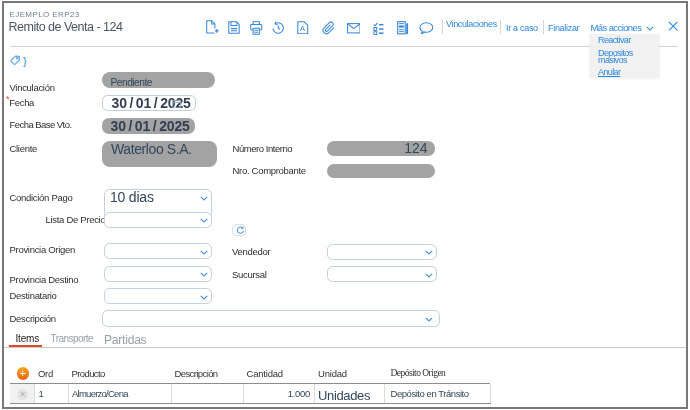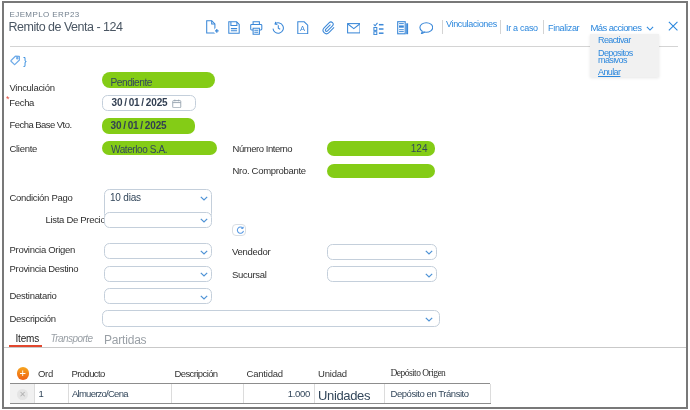--- a/index.html
+++ b/index.html
@@ -1,22 +1,22 @@
 <!DOCTYPE html>
 <html><head>
 <meta charset="utf-8">
 <style>
 * { margin:0; padding:0; box-sizing:border-box; }
 html,body { width:690px; height:410px; background:#fff; font-family:"Liberation Sans", sans-serif; overflow:hidden; }
 .abs { position:absolute; }
 .frame { position:absolute; left:2px; top:1px; width:686px; height:407.5px; border:2px solid #787878; }
 .lbl { position:absolute; font-size:9.5px; letter-spacing:-0.3px; color:#2f2f2f; white-space:nowrap; }
-.pill { position:absolute; background:#84cc16; border-radius:8px; }
+.pill { position:absolute; background:#a3a3a3; border-radius:8px; }
 .inp { position:absolute; background:#fff; border:1px solid #c4cfdb; border-radius:5.5px; }
-.val { font-size:10px; color:#33475b; white-space:nowrap; }
+.val { font-size:14px; color:#33475b; white-space:nowrap; }
 .link { position:absolute; font-size:9px; letter-spacing:-0.2px; color:#2b87dd; white-space:nowrap; }
 .sep { position:absolute; width:1px; background:#d4d4d4; }
 .chev { position:absolute; }
 </style>
 </head>
 <body>
 <div class="frame"></div>
 
 <div class="abs" style="left:9.5px; top:10px; font-size:8px; letter-spacing:0.4px; color:#73808e;">EJEMPLO ERP23</div>
 <div class="abs" style="left:8.5px; top:19.5px; font-size:12.5px; letter-spacing:-0.5px; color:#4a5663;">Remito de Venta - 124</div>
@@ -96,41 +96,41 @@
 </svg>
 <div class="abs" style="left:23.2px; top:55px; color:#2b87dd; font-size:10.5px;">}</div>
 
 <div class="lbl" style="left:9.5px; top:82px;">Vinculación</div>
 <div class="lbl" style="left:6px; top:96.5px;"><span style="color:#e0493a; position:relative; top:-4px; font-size:9px;">*</span>Fecha</div>
 <div class="lbl" style="left:9.5px; top:119px; letter-spacing:-0.55px;">Fecha Base Vto.</div>
 <div class="lbl" style="left:9.5px; top:143px;">Cliente</div>
 <div class="lbl" style="left:9.5px; top:191.5px;">Condición Pago</div>
 <div class="lbl" style="left:9.5px; top:213.5px;margin-left:36px;">Lista De Precios</div>
 <div class="lbl" style="left:9.5px; top:244px;">Provincia Origen</div>
-<div class="lbl" style="left:9.5px; top:263px;">Provincia Destino</div>
+<div class="lbl" style="left:9.5px; top:274px;">Provincia Destino</div>
 <div class="lbl" style="left:9.5px; top:289.5px;">Destinatario</div>
 <div class="lbl" style="left:9.5px; top:313px;">Descripción</div>
 
 <div class="lbl" style="left:232.5px; top:142.7px; letter-spacing:-0.45px;">Número Interno</div>
 <div class="lbl" style="left:232.5px; top:165.1px;">Nro. Comprobante</div>
 <div class="lbl" style="left:232px; top:245.6px;">Vendedor</div>
 <div class="lbl" style="left:232px; top:268.7px;">Sucursal</div>
 
 <div class="pill val" style="left:101.5px; top:71.5px; width:113px; height:16.5px; line-height:22px; padding-left:9px; font-size:10.2px; letter-spacing:-0.5px;">Pendiente</div>
 
 <div class="inp val" style="left:102px; top:94.5px; width:94px; height:16px; line-height:14px; padding-left:8.5px; font-weight:bold; letter-spacing:-0.15px; color:#323f52;">30 / 01 / 2025
   <svg class="abs" style="left:69px; top:3px;" width="9.5" height="9.5" viewBox="0 0 9 9" fill="none" stroke="#9aa6b2" stroke-width="0.9">
       <rect x="0.7" y="1.5" width="7.6" height="6.8" rx="0.8"></rect>
       <path d="M0.7 3.4 H8.3 M2.7 0.6 V2.2 M6.3 0.6 V2.2"></path>
     </svg>
 </div>
 
 <div class="pill val" style="left:102px; top:118px; width:93px; height:16px; line-height:16px; padding-left:8.5px; border-radius:7px; font-weight:bold; letter-spacing:-0.15px; color:#323f52;">30 / 01 / 2025</div>
 
-<div class="pill val" style="left:102px; top:141px; width:115px; height:14px; line-height:17.5px; padding-left:9px; letter-spacing:-0.4px;">Waterloo S.A.</div>
+<div class="pill val" style="left:102px; top:141px; width:115px; height:26px; line-height:17.5px; padding-left:9px; letter-spacing:-0.4px;">Waterloo S.A.</div>
 
 <div class="pill val" style="left:327px; top:141px; width:107.5px; height:14.5px; line-height:15.5px; padding-right:7px; text-align:right; border-radius:7px;">124</div>
 <div class="pill" style="left:327px; top:163.5px; width:107.5px; height:14.5px; border-radius:7px;"></div>
 
 <div class="inp val" style="left:104px; top:189px; width:108px; height:30px; line-height:15px; padding-left:5px; letter-spacing:-0.2px;">10 dias
   <svg class="chev" style="right:3px; top:6px;" width="8" height="5" viewBox="0 0 8 5" fill="none" stroke="#4f93d6" stroke-width="1.2">
       <path d="M0.8 0.8 L4 4 L7.2 0.8"></path>
     </svg>
 </div>
 <div class="inp" style="left:104px; top:211.5px; width:108px; height:16px;">
@@ -169,21 +169,21 @@
       <path d="M0.8 0.8 L4 4 L7.2 0.8"></path>
     </svg>
 </div>
 <div class="inp" style="left:102px; top:310px; width:338px; height:17px;">
   <svg class="chev" style="right:6.5px; top:6px;" width="8" height="5" viewBox="0 0 8 5" fill="none" stroke="#4f93d6" stroke-width="1.2">
       <path d="M0.8 0.8 L4 4 L7.2 0.8"></path>
     </svg>
 </div>
 
 <div class="abs" style="left:15.5px; top:333px; font-size:10px; color:#222; letter-spacing:-0.2px;">Items</div>
-<div class="abs" style="left:50.5px; top:333px; font-size:10px; color:#9aa0a6; letter-spacing:-0.55px;font-style:italic;">Transporte</div>
+<div class="abs" style="left:50.5px; top:333px; font-size:10px; color:#9aa0a6; letter-spacing:-0.55px;">Transporte</div>
 <div class="abs" style="left:104px; top:333px; font-size:12px; color:#9aa0a6; letter-spacing:-0.2px;">Partidas</div>
 <div class="abs" style="left:4px; top:347px; width:682px; height:1px; background:#c9c9c9;"></div>
 <div class="abs" style="left:9px; top:344.5px; width:33px; height:2.5px; background:#e2472e;"></div>
 
 <div class="abs" style="left:16.5px; top:367px; width:12.5px; height:12.5px; border-radius:50%; background:linear-gradient(180deg,#f6a51f,#ef6114); color:#fff; font-size:11px; line-height:12.5px; text-align:center;">+</div>
 <div class="lbl" style="left:38px; top:368px; color:#333;">Ord</div>
 <div class="lbl" style="left:71.5px; top:368px; color:#333; letter-spacing:-0.6px;">Producto</div>
 <div class="lbl" style="left:174.5px; top:368px; color:#333; letter-spacing:-0.6px;">Descripción</div>
 <div class="lbl" style="left:246.5px; top:368px; color:#333; letter-spacing:-0.2px;">Cantidad</div>
 <div class="lbl" style="left:318px; top:368px; color:#333; letter-spacing:-0.2px;">Unidad</div>

